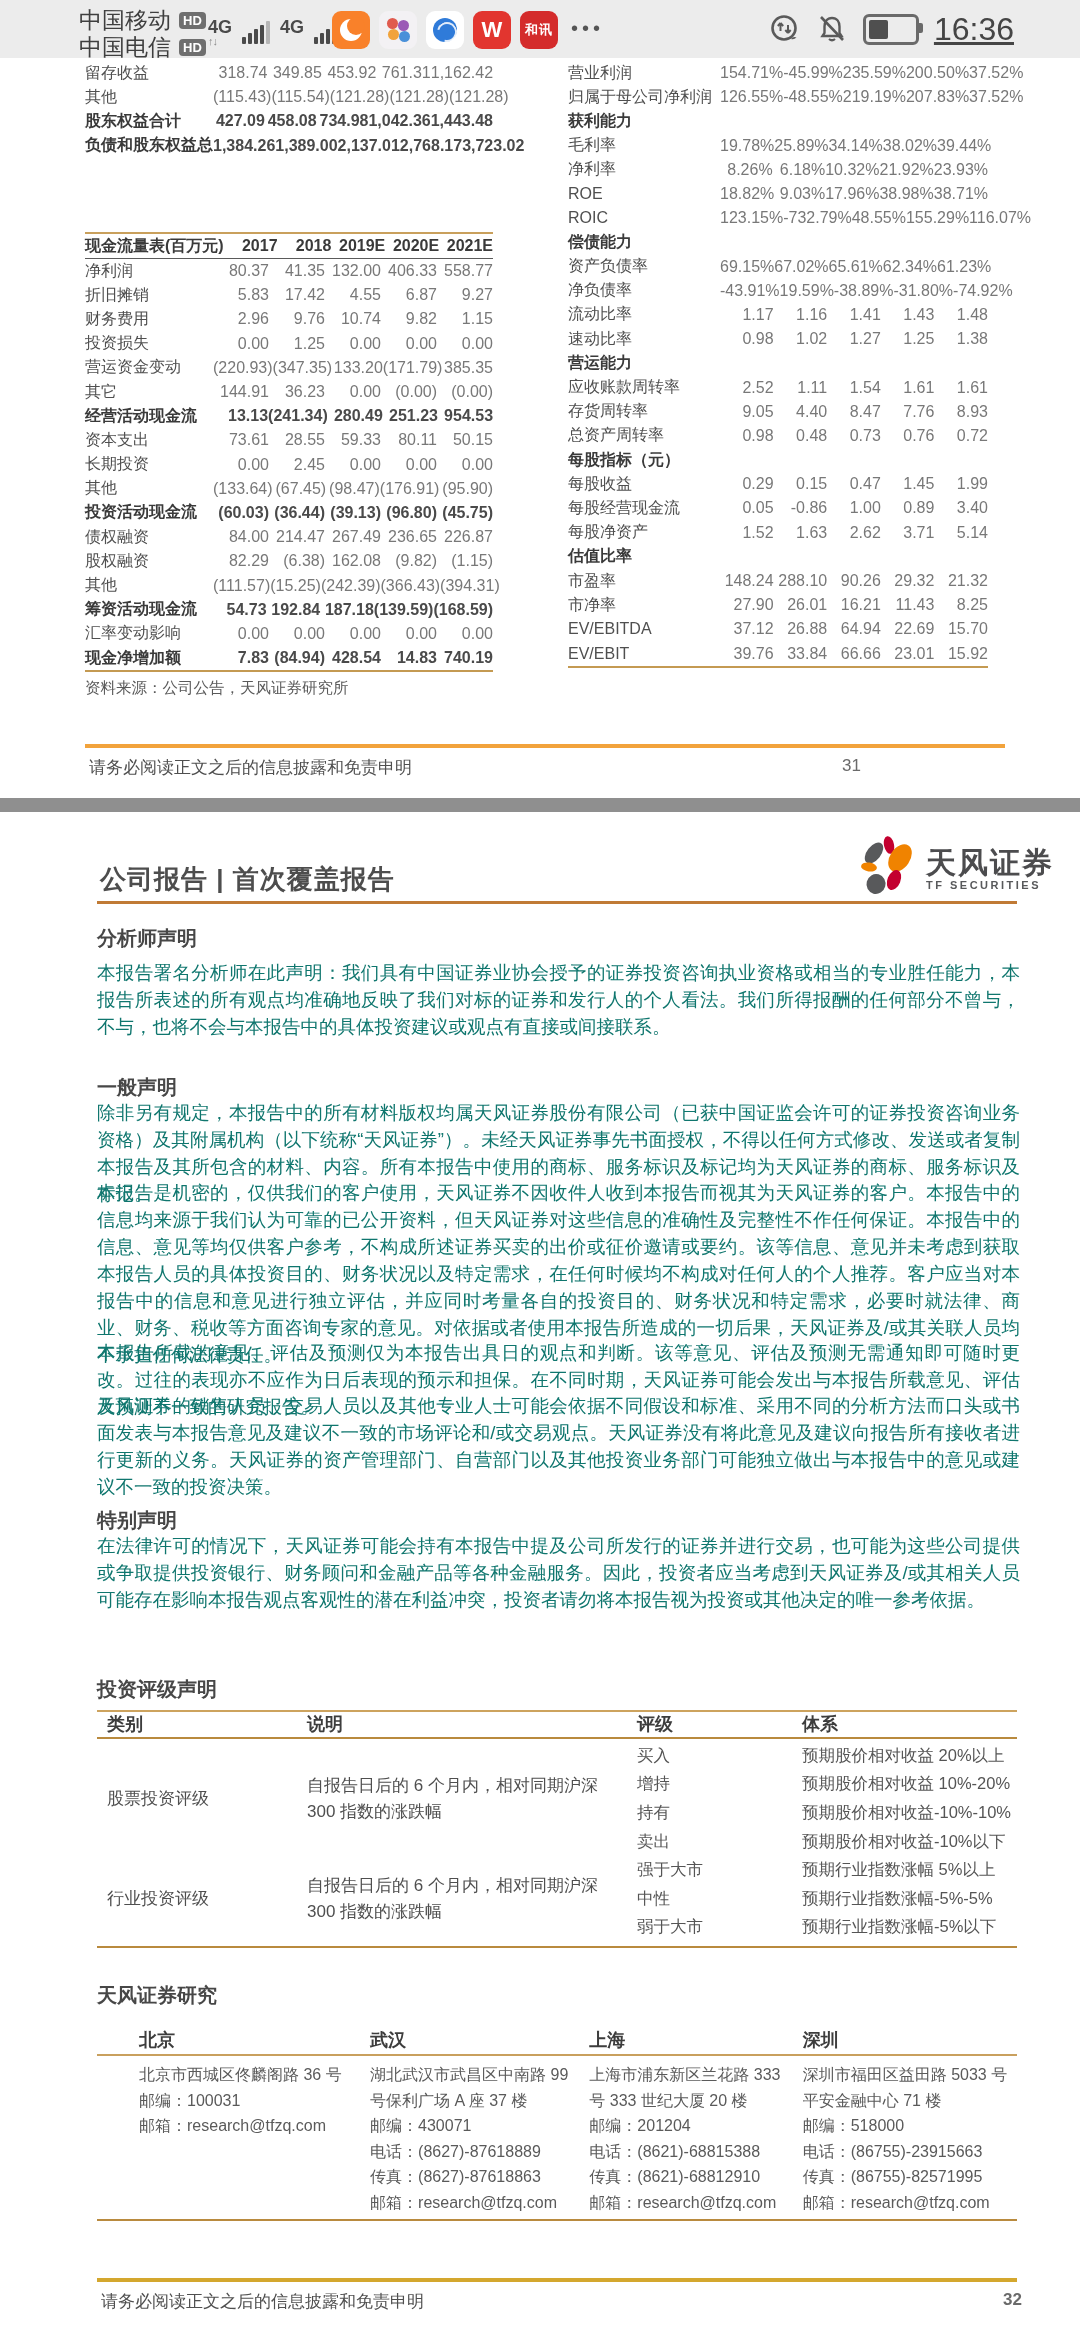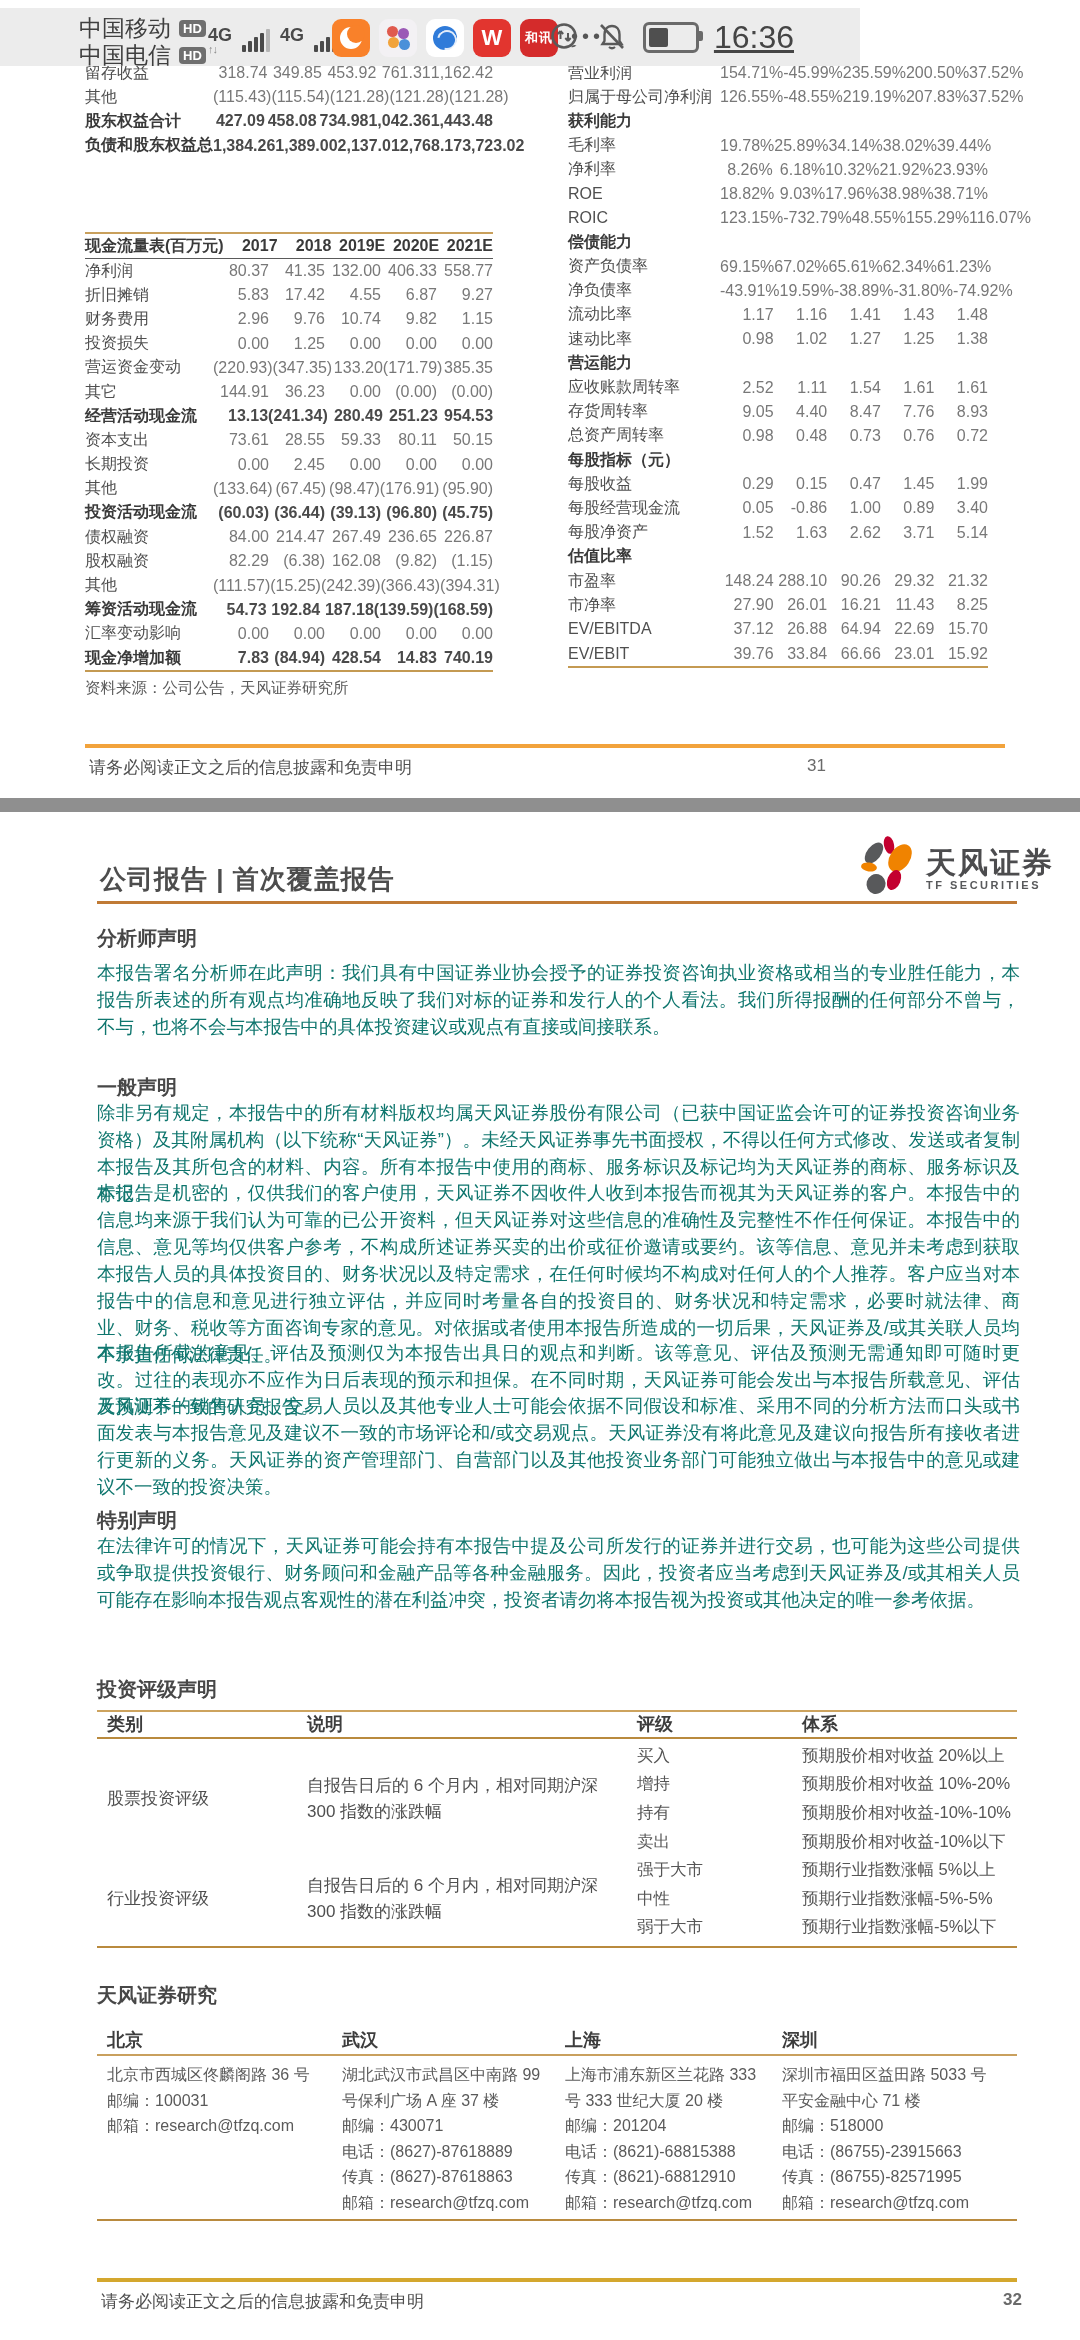--- a/index.html
+++ b/index.html
@@ -1,19 +1,19 @@
 <!DOCTYPE html>
 <html><head>
 <meta charset="utf-8">
 <style>
   html,body{margin:0;padding:0;background:#ccc;}
   .screen{position:relative;width:1080px;height:2340px;background:#fff;overflow:hidden;
     font-family:"Liberation Sans","DejaVu Sans",sans-serif;-webkit-font-smoothing:antialiased;}
   
-  .statusbar{position:absolute;top:0;left:0;width:860px;height:58px;background:#ececec;z-index:5;margin-top:8px;}
+  .statusbar{position:absolute;top:0;left:0;width:1080px;height:58px;background:#ececec;z-index:5;}
   .carrier-row{position:absolute;left:79px;display:flex;align-items:center;gap:8px;
     font-size:23px;color:#3f3f3f;}
   .carrier-row.r1{top:5px;} .carrier-row.r2{top:32px;}
   .hd-badge{background:#6f6f6f;color:#fff;font-size:13px;font-weight:bold;border-radius:4px;
     padding:2px 4px;line-height:1;}
   .signals{position:absolute;left:208px;top:10px;display:flex;align-items:flex-end;gap:10px;height:34px;}
   .netlabel{font-size:18px;font-weight:bold;color:#4a4a4a;line-height:1;position:relative;top:-8px;}
   .netlabel .updown{position:absolute;left:0;top:18px;font-size:11px;color:#8a8a8a;letter-spacing:-1px;}
   .bars{display:flex;align-items:flex-end;gap:2px;}
   .bars i{display:block;width:4px;background:#4a4a4a;border-radius:1px;}
@@ -30,21 +30,21 @@
   .ai-browser .globe:after{content:"";position:absolute;left:4px;top:4px;width:16px;height:16px;border-radius:50%;border:2px solid rgba(255,255,255,.85);border-left-color:transparent;transform:rotate(-30deg);}
   .ai-word{background:#e2352f;color:#fff;font-weight:bold;font-size:22px;}
   .ai-hexun{background:#d42b2b;color:#fff;font-weight:bold;font-size:13px;letter-spacing:1px;}
   .overflow-dots{font-size:20px;color:#555;letter-spacing:4px;margin-left:4px;position:relative;top:-2px;}
   .sb-right{position:absolute;right:66px;top:0;height:58px;display:flex;align-items:center;gap:15px;}
   .time{font-size:32px;color:#454545;text-decoration:underline;}
   .battery{position:relative;width:50px;height:25px;border:3px solid #6a6a6a;border-radius:6px;}
   .battery .fill{position:absolute;left:3px;top:3px;bottom:3px;width:19px;background:#4f4f4f;border-radius:2px;}
   .battery .nub{position:absolute;right:-7px;top:6px;width:4px;height:10px;background:#6a6a6a;border-radius:0 2px 2px 0;}
   
-  .page31{position:absolute;top:58px;left:0;width:896px;height:740px;background:#fff;}
+  .page31{position:absolute;top:58px;left:0;width:896px;height:740px;background:#fff;padding-left:35px;}
   .fin-left{position:absolute;left:85px;top:3px;width:408px;}
   .fin-right{position:absolute;left:568px;top:3px;width:420px;border-bottom:2px solid #c49a52;}
   .fin-row{display:flex;align-items:center;height:24.2px;font-size:16px;color:#4f4f4f;}
   .fin-row .lbl{flex:0 0 128px;white-space:nowrap;overflow:visible;}
   .fin-right .fin-row .lbl{flex:0 0 152px;}
   .fin-row .val{flex:1;text-align:right;color:#787878;white-space:nowrap;}
   .fin-row.b{font-weight:bold;}
   .fin-row.b .lbl{color:#3a3a3a;} .fin-row.b .val{color:#4a4a4a;}
   .fin-row.sec{font-weight:bold;} .fin-row.sec .lbl{flex:1;color:#3a3a3a;}
   .cf-block{position:absolute;left:85px;top:174px;width:408px;}
@@ -609,21 +609,21 @@
             <div class="rt-row">
               <span class="rt-rating">弱于大市</span>
               <span class="rt-system">预期行业指数涨幅-5%以下</span>
             </div>
           </div>
         </div>
       </div>
 
     <div class="sec-title" style="top:1170px">天风证券研究</div>
     <div class="offices">
-        <div class="office" style="width: 235px;">
+        <div class="office" style="width: 235px; margin-left: 32px;">
           <div class="city">北京</div>
           <div style="padding-top: 8px;">
             <div class="oline">北京市西城区佟麟阁路 36 号</div>
             <div class="oline">邮编：100031</div>
             <div class="oline">邮箱：research@tfzq.com</div>
           </div>
         </div>
         <div class="office" style="width: 223px;">
           <div class="city">武汉</div>
           <div style="padding-top: 8px;">

